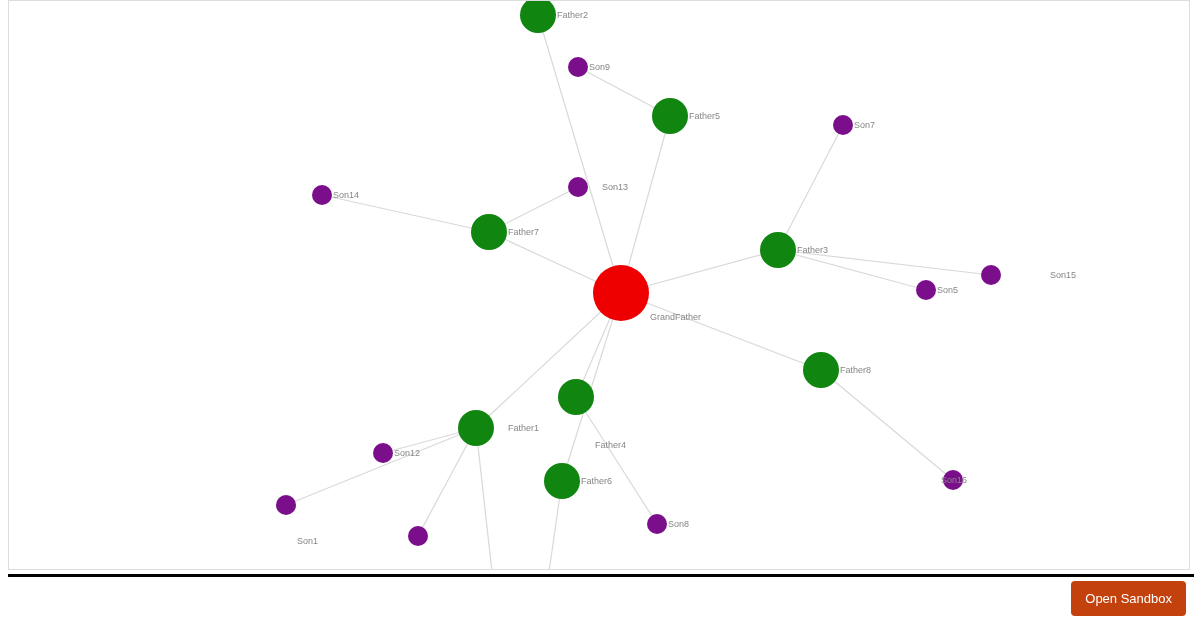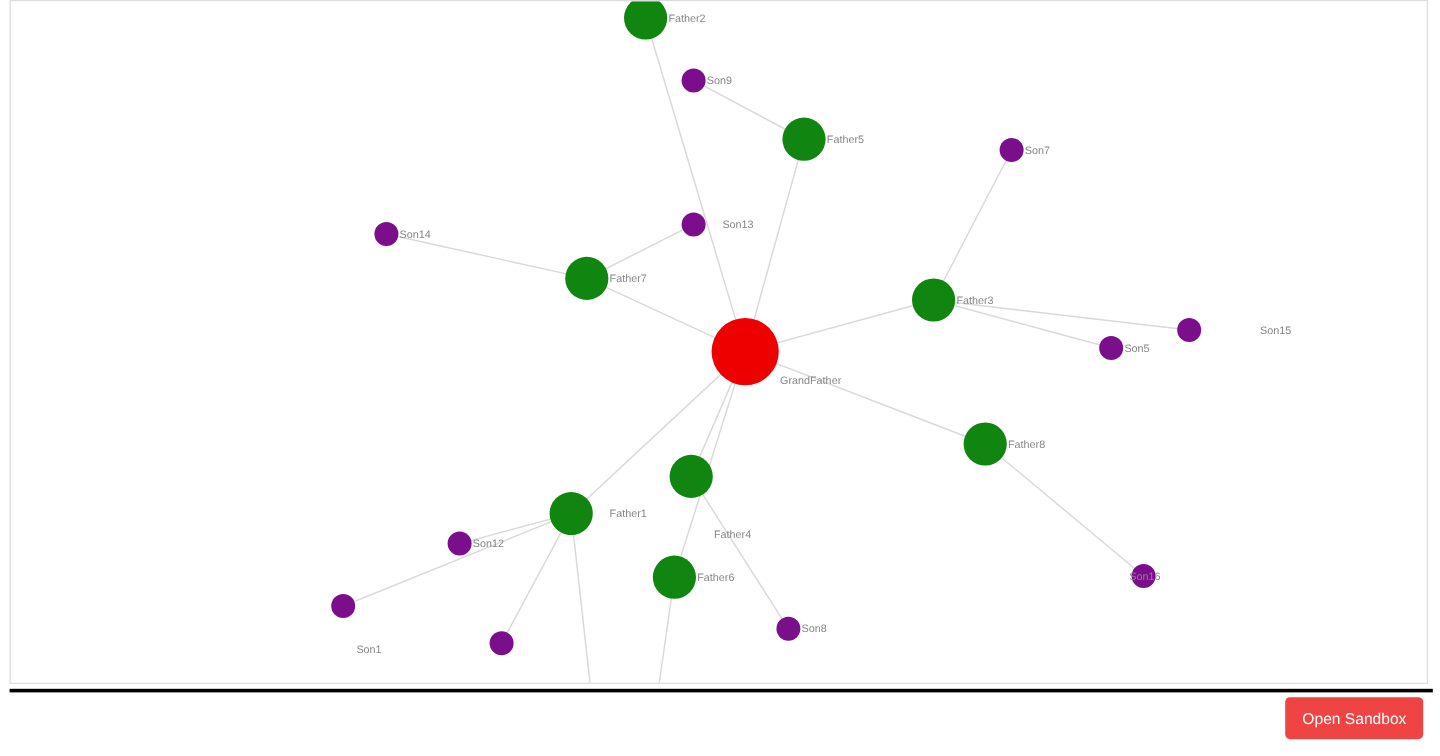--- a/index.html
+++ b/index.html
@@ -42,21 +42,21 @@
     font-weight: 400;
     color: #868686;
     white-space: nowrap;
     transform: translateY(-50%);
     pointer-events: none;
   }
   .sandbox-btn {
     position: absolute;
     right: 14px;
     bottom: 14px;
-    background: #ef4444;
+    background: #c2410c;
     color: #fff;
     font-size: 13px;
     padding: 10px 14px;
     border-radius: 4px;
     border: none;
     cursor: pointer;
     font-family: inherit;
   }
 </style>
 </head>

